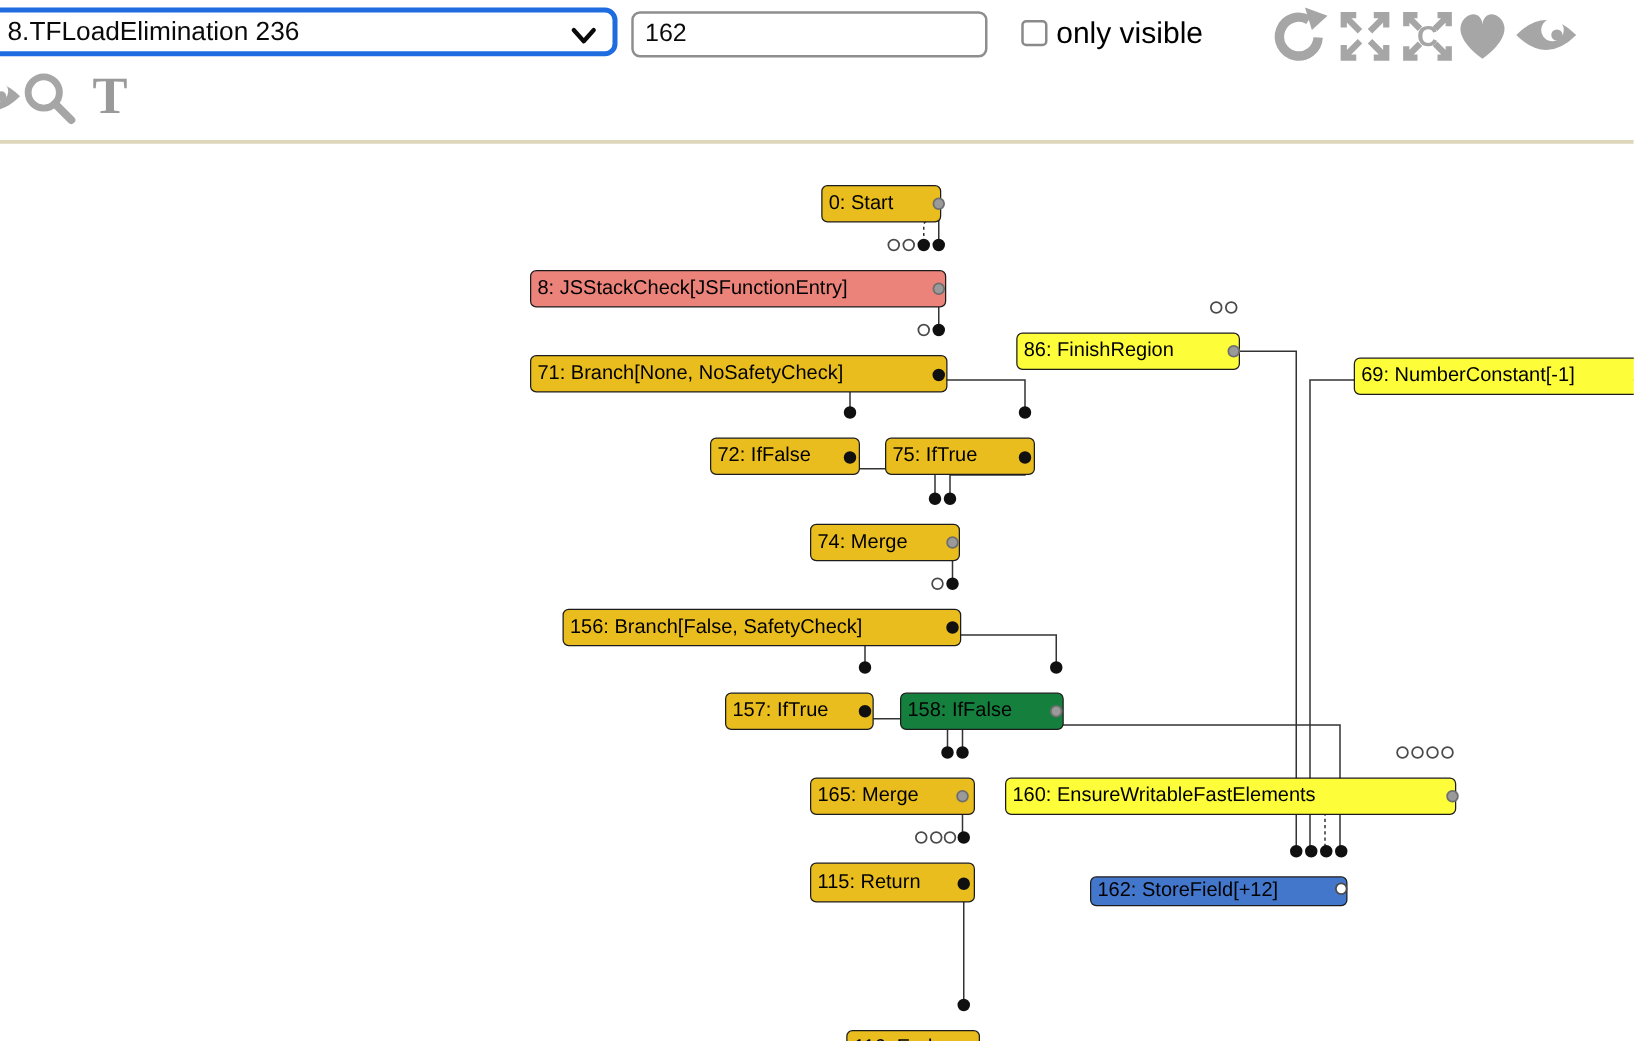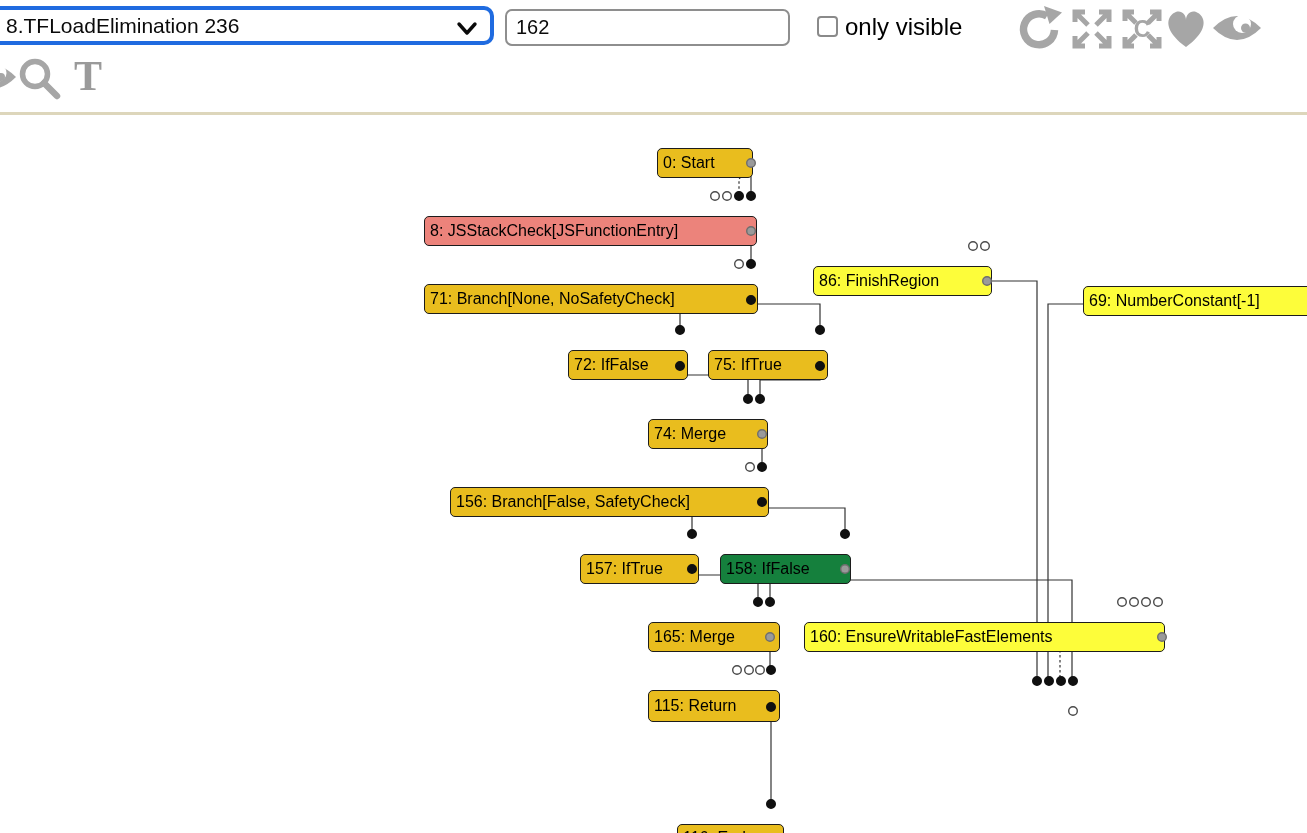--- a/index.html
+++ b/index.html
@@ -152,20 +152,21 @@
     <div class="gnode" style="left: 1083px; top: 269px; width: 240px; height: 30px; background: rgb(253, 253, 58);">69: NumberConstant[-1]</div>
     <div class="gnode" style="left: 568px; top: 333px; width: 120px; height: 30px; background: rgb(233, 189, 30);">72: IfFalse</div>
     <div class="gnode" style="left: 708px; top: 333px; width: 120px; height: 30px; background: rgb(233, 189, 30);">75: IfTrue</div>
     <div class="gnode" style="left: 648px; top: 402px; width: 120px; height: 30px; background: rgb(233, 189, 30);">74: Merge</div>
     <div class="gnode" style="left: 450px; top: 470px; width: 319px; height: 30px; background: rgb(233, 189, 30);">156: Branch[False, SafetyCheck]</div>
     <div class="gnode" style="left: 580px; top: 537px; width: 119px; height: 30px; background: rgb(233, 189, 30);">157: IfTrue</div>
     <div class="gnode" style="left: 720px; top: 537px; width: 131px; height: 30px; background: #15803d;">158: IfFalse</div>
     <div class="gnode" style="left: 648px; top: 605px; width: 132px; height: 30px; background: rgb(233, 189, 30);">165: Merge</div>
     <div class="gnode" style="left: 804px; top: 605px; width: 361px; height: 30px; background: rgb(253, 253, 58);">160: EnsureWritableFastElements</div>
     <div class="gnode" style="left: 648px; top: 673px; width: 132px; height: 32px; background: rgb(233, 189, 30);">115: Return</div>
+    <div class="gnode" style="left: 872px; top: 684px; width: 206px; height: 24px; background: rgb(67, 119, 204);">162: StoreField[+12]</div>
     <div class="gnode" style="left: 677px; top: 807px; width: 107px; height: 28px; background: rgb(233, 189, 30);">116: End</div>
   </div>
 <svg id="ports-layer" class="layer">
     <circle cx="751" cy="163" r="4.3" fill="#9a9a9a" stroke="#6e6e6e" stroke-width="1.4"></circle>
     <circle cx="715" cy="196" r="4.3" fill="#ffffff" stroke="#4a4a4a" stroke-width="1.4"></circle>
     <circle cx="727" cy="196" r="4.3" fill="#ffffff" stroke="#4a4a4a" stroke-width="1.4"></circle>
     <circle cx="739" cy="196" r="4.3" fill="#101010" stroke="#101010" stroke-width="1.4"></circle>
     <circle cx="751" cy="196" r="4.3" fill="#101010" stroke="#101010" stroke-width="1.4"></circle>
     <circle cx="751" cy="231" r="4.3" fill="#9a9a9a" stroke="#6e6e6e" stroke-width="1.4"></circle>
     <circle cx="739" cy="264" r="4.3" fill="#ffffff" stroke="#4a4a4a" stroke-width="1.4"></circle>

